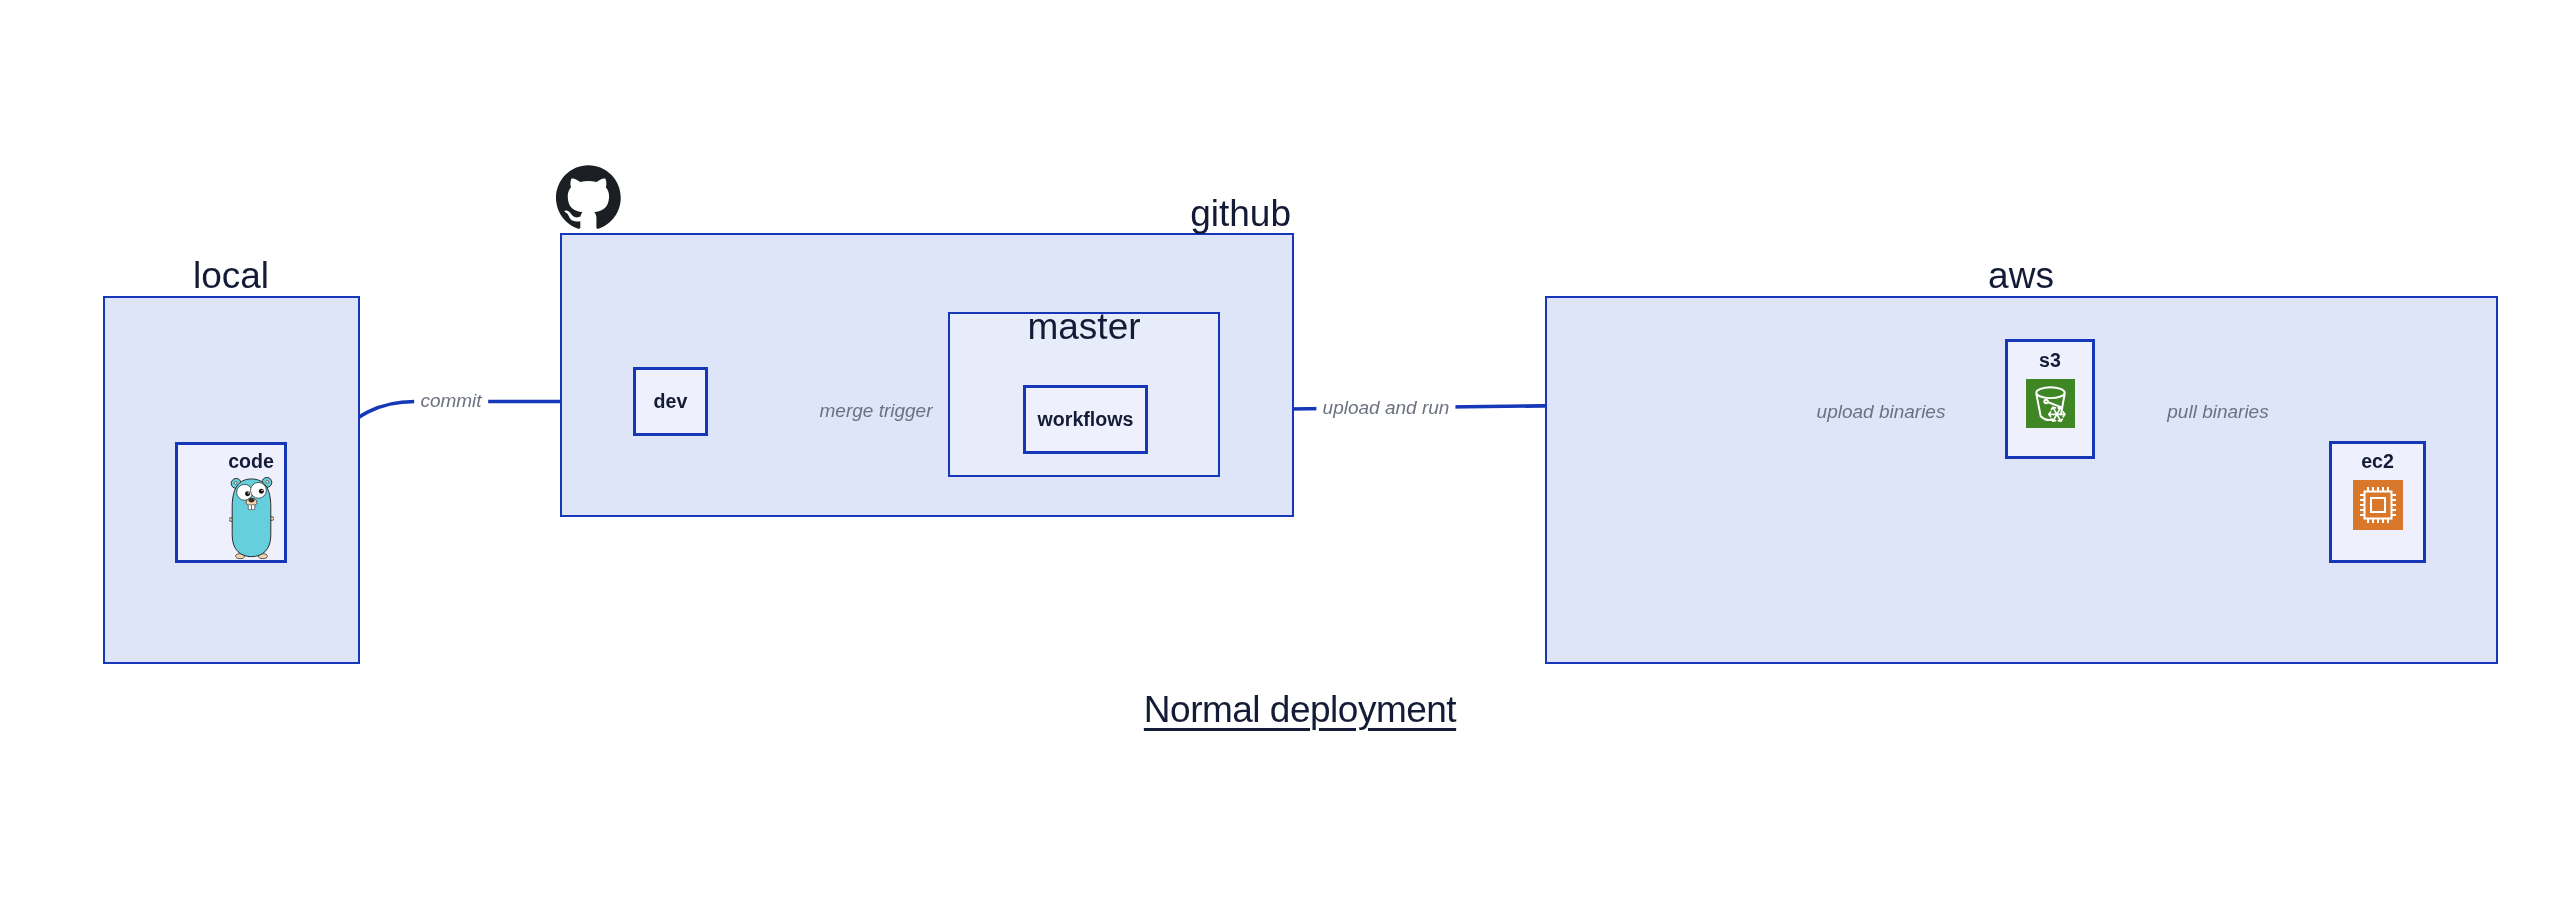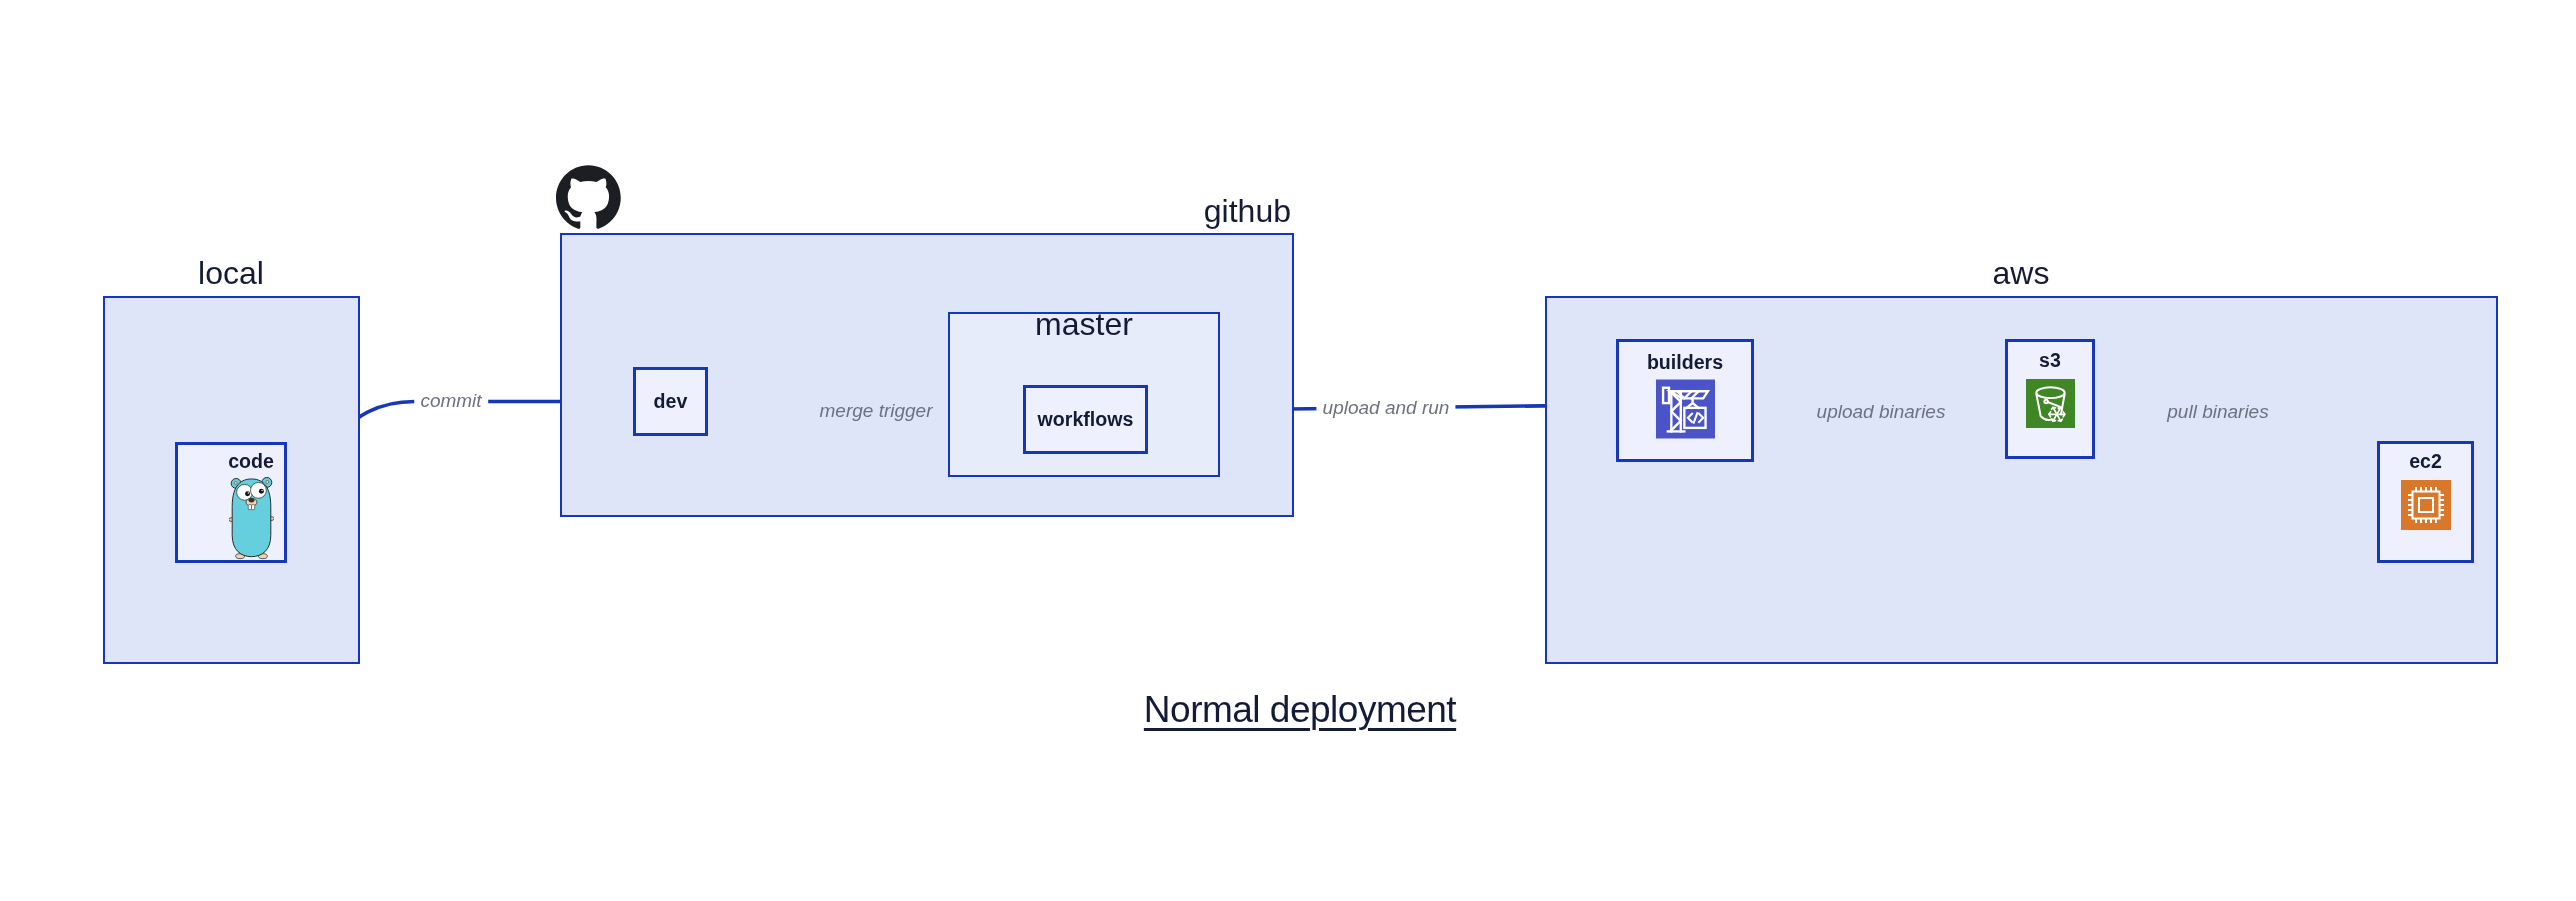--- a/index.html
+++ b/index.html
@@ -23,21 +23,21 @@
 
   .container-box{position:absolute;border:2.6px solid var(--edge-blue);
     background:var(--container-fill);}
   .subcontainer-box{position:absolute;border:2.6px solid var(--edge-blue);
     background:var(--master-fill);}
   .node-box{position:absolute;border:3.1px solid var(--edge-blue);
     background:var(--node-fill);display:flex;flex-direction:column;
     align-items:center;}
   .node-label{font-weight:bold;font-size:19.6px;color:var(--label-navy);
     line-height:1;white-space:nowrap;}
-  .cluster-label{position:absolute;font-size:32px;color:var(--label-navy);
+  .cluster-label{position:absolute;font-size:37px;color:var(--label-navy);
     line-height:1;white-space:nowrap;}
 
   .edges-svg{position:absolute;left:0;top:0;width:2604px;height:902px;
     pointer-events:none;}
   .edge-line{fill:none;stroke:var(--edge-blue);stroke-width:7px;}
   .arrow-head{fill:var(--edge-blue);stroke:none;}
 
   .edge-label{position:absolute;transform:translate(-50%,-50%);
     font-size:19px;font-style:italic;color:var(--edge-label-gray);
     line-height:1.05;padding:1px 6.2px;white-space:nowrap;}
@@ -115,41 +115,20 @@
   </div>
 
   <div class="node-box" style="left:633px;top:367px;width:75px;height:69px;justify-content:center;">
     <span class="node-label">dev</span>
   </div>
 
   <div class="node-box" style="left:1023px;top:385px;width:125px;height:69px;justify-content:center;">
     <span class="node-label">workflows</span>
   </div>
 
-  <div class="node-box" style="left:1616px;top:339px;width:138px;height:123px;padding-top:11.3px;">
-    <span class="node-label">builders</span>
-    <svg class="icon-wrap" style="margin-top:6.2px;" width="59" height="60" viewBox="0 0 100 100">
-      <rect x="0" y="0" width="100" height="100" fill="#4a54c8"></rect>
-      <g stroke="#ffffff" stroke-width="4" fill="none" stroke-linecap="square">
-        <rect x="12" y="14" width="10" height="26"></rect>
-        <line x1="26" y1="20" x2="26" y2="88"></line>
-        <line x1="42" y1="20" x2="42" y2="88"></line>
-        <path d="M26,22 L42,38 L26,54 L42,70 L26,86"></path>
-        <line x1="20" y1="88" x2="48" y2="88"></line>
-        <path d="M24,20 L88,20 L80,32 L44,32 Z"></path>
-        <path d="M36,20 L48,32 M60,32 L72,20 M48,32 L60,20"></path>
-        <line x1="62" y1="32" x2="62" y2="40"></line>
-        <path d="M52,48 L62,40 L72,48"></path>
-        <rect x="48" y="48" width="36" height="34"></rect>
-        <path d="M61,58 L54,65 L61,72" stroke-width="3.5"></path>
-        <path d="M64,73 L70,57" stroke-width="3.5"></path>
-        <path d="M73,58 L80,65 L73,72" stroke-width="3.5"></path>
-      </g>
-    </svg>
-  </div>
 
   <div class="node-box" style="left:2005px;top:339px;width:90px;height:120px;padding-top:9.3px;">
     <span class="node-label">s3</span>
     <svg class="icon-wrap" style="margin-top:8.2px;" width="49" height="49" viewBox="0 0 100 100">
       <rect x="0" y="0" width="100" height="100" fill="#3f8624"></rect>
       <g stroke="#ffffff" stroke-width="4" fill="none">
         <ellipse cx="50" cy="28" rx="29" ry="11"></ellipse>
         <path d="M21,30 L30,76 C38,84 48,85 55,82"></path>
         <path d="M79,30 L71,74"></path>
         <circle cx="41" cy="46" r="3.5"></circle>
@@ -162,21 +141,21 @@
         <path d="M50,67 L47,72 L50,77"></path>
         <path d="M76,67 L79,72 L76,77"></path>
         <path d="M52,62 L55,58 L60,59"></path>
         <path d="M66,85 L71,86 L74,82"></path>
         <path d="M66,59 L71,58 L74,62"></path>
         <path d="M52,82 L55,86 L60,85"></path>
       </g>
     </svg>
   </div>
 
-  <div class="node-box" style="left:2329px;top:441px;width:97px;height:122px;padding-top:8.2px;margin-left:48px;">
+  <div class="node-box" style="left:2329px;top:441px;width:97px;height:122px;padding-top:8.2px;">
     <span class="node-label">ec2</span>
     <svg class="icon-wrap" style="margin-top:8.2px;" width="50" height="50" viewBox="0 0 100 100">
       <rect x="0" y="0" width="100" height="100" fill="#d9782a"></rect>
       <g stroke="#ffffff" stroke-width="4" fill="none">
         <rect x="23" y="23" width="54" height="54"></rect>
         <rect x="36" y="36" width="28" height="28"></rect>
         <line x1="30" y1="14" x2="30" y2="22"></line>
         <line x1="40" y1="14" x2="40" y2="22"></line>
         <line x1="50" y1="14" x2="50" y2="22"></line>
         <line x1="60" y1="14" x2="60" y2="22"></line>

